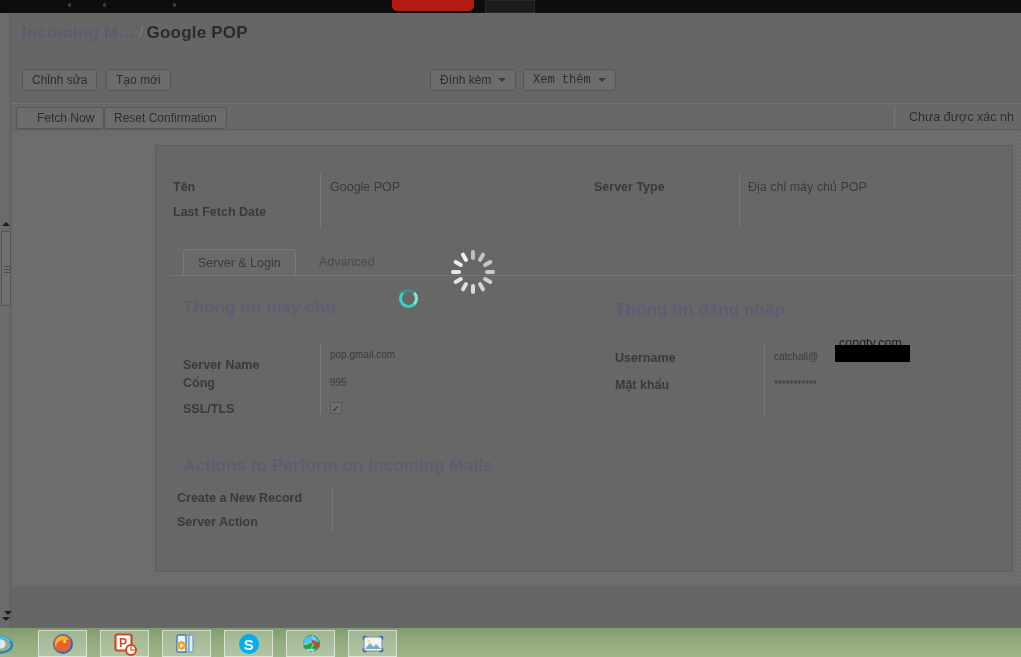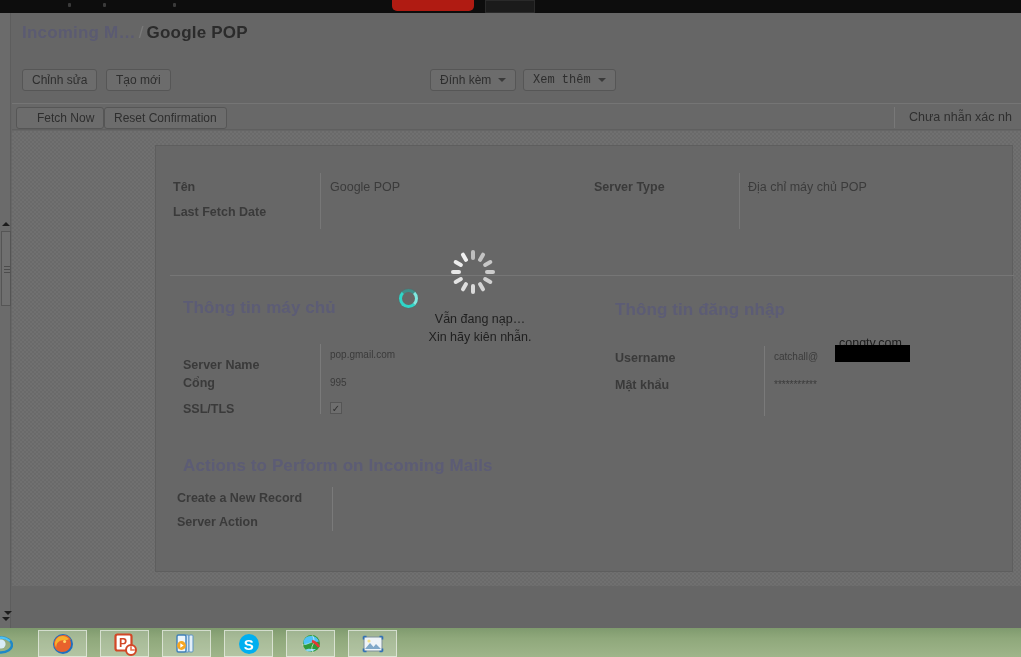--- a/index.html
+++ b/index.html
@@ -240,39 +240,43 @@
       <div class="btn" style="left:511px; top:2px;font-family:Liberation Mono, monospace;">
         <span>Xem thêm</span>
         <span class="caret"></span>
       </div>
     </div>
 
     <div class="toolbar2">
       <div class="btn" style="left:4px; top:3px;padding-left:20px;">Fetch Now</div>
       <div class="btn" style="left:92px; top:3px;">Reset Confirmation</div>
       <div class="status-sep"></div>
-      <div class="status-text">Chưa nhẫn xác nh</div>
+      <div class="status-text">Chưa được xác nh</div>
     </div>
 
     <div class="hatch"></div>
 
     <div class="card">
 
       <div class="meta-row">
         <div class="meta-label" style="left:17px; top:34px;">Tên</div>
         <div class="meta-label" style="left:17px; top:59px;">Last Fetch Date</div>
         <div class="meta-divider" style="left:164px; top:27px; height:56px;"></div>
         <div class="meta-value" style="left:174px; top:34px;">Google POP</div>
         <div class="meta-value" style="left:174px; top:59px;"></div>
 
         <div class="meta-label" style="left:438px; top:34px;">Server Type</div>
         <div class="meta-divider" style="left:583px; top:27px; height:56px;"></div>
         <div class="meta-value" style="left:592px; top:34px;">Địa chỉ máy chủ POP</div>
       </div>
 
+      <div class="tabs">
+        <div class="tab active" style="left:13px;">Server &amp; Login</div>
+        <div class="tab" style="left:135px;">Advanced</div>
+      </div>
       <div class="tabs-rule"></div>
 
       <div class="section-title" style="left:27px; top:152px;">Thông tin máy chủ</div>
       <div class="field-divider" style="left:164px; top:198px; height:70px;"></div>
 
       <div class="field-label" style="left:27px; top:203px;margin-top:9px;">Server Name</div>
       <div class="field-value" style="left:174px; top:203px;">pop.gmail.com</div>
 
       <div class="field-label" style="left:27px; top:230px;">Cổng</div>
       <div class="field-value" style="left:174px; top:231px;">995</div>
@@ -310,24 +314,20 @@
       <i style="transform: rotate(120deg); background: rgb(208, 208, 208);"></i>
       <i style="transform: rotate(150deg); background: rgb(213, 213, 213);"></i>
       <i style="transform: rotate(180deg); background: rgb(218, 218, 218);"></i>
       <i style="transform: rotate(210deg); background: rgb(222, 222, 222);"></i>
       <i style="transform: rotate(240deg); background: rgb(227, 227, 227);"></i>
       <i style="transform: rotate(270deg); background: rgb(231, 231, 231);"></i>
       <i style="transform: rotate(300deg); background: rgb(236, 236, 236);"></i>
       <i style="transform: rotate(330deg); background: rgb(240, 240, 240);"></i>
     </div>
   <div class="spinner-teal"></div>
-  <div class="loading-text">
-    <div>Vẫn đang nạp…</div>
-    <div>Xin hãy kiên nhẫn.</div>
-  </div>
 
   <div class="taskbar-left-arrow">
       <span class="tri tri-down"></span>
     </div>
   <div class="desktop-edge"></div>
 
   <div class="tb-icons">
 
     <div class="tb-item bare" style="left:-24px;">
       <svg class="glyph" viewBox="0 0 24 24">

